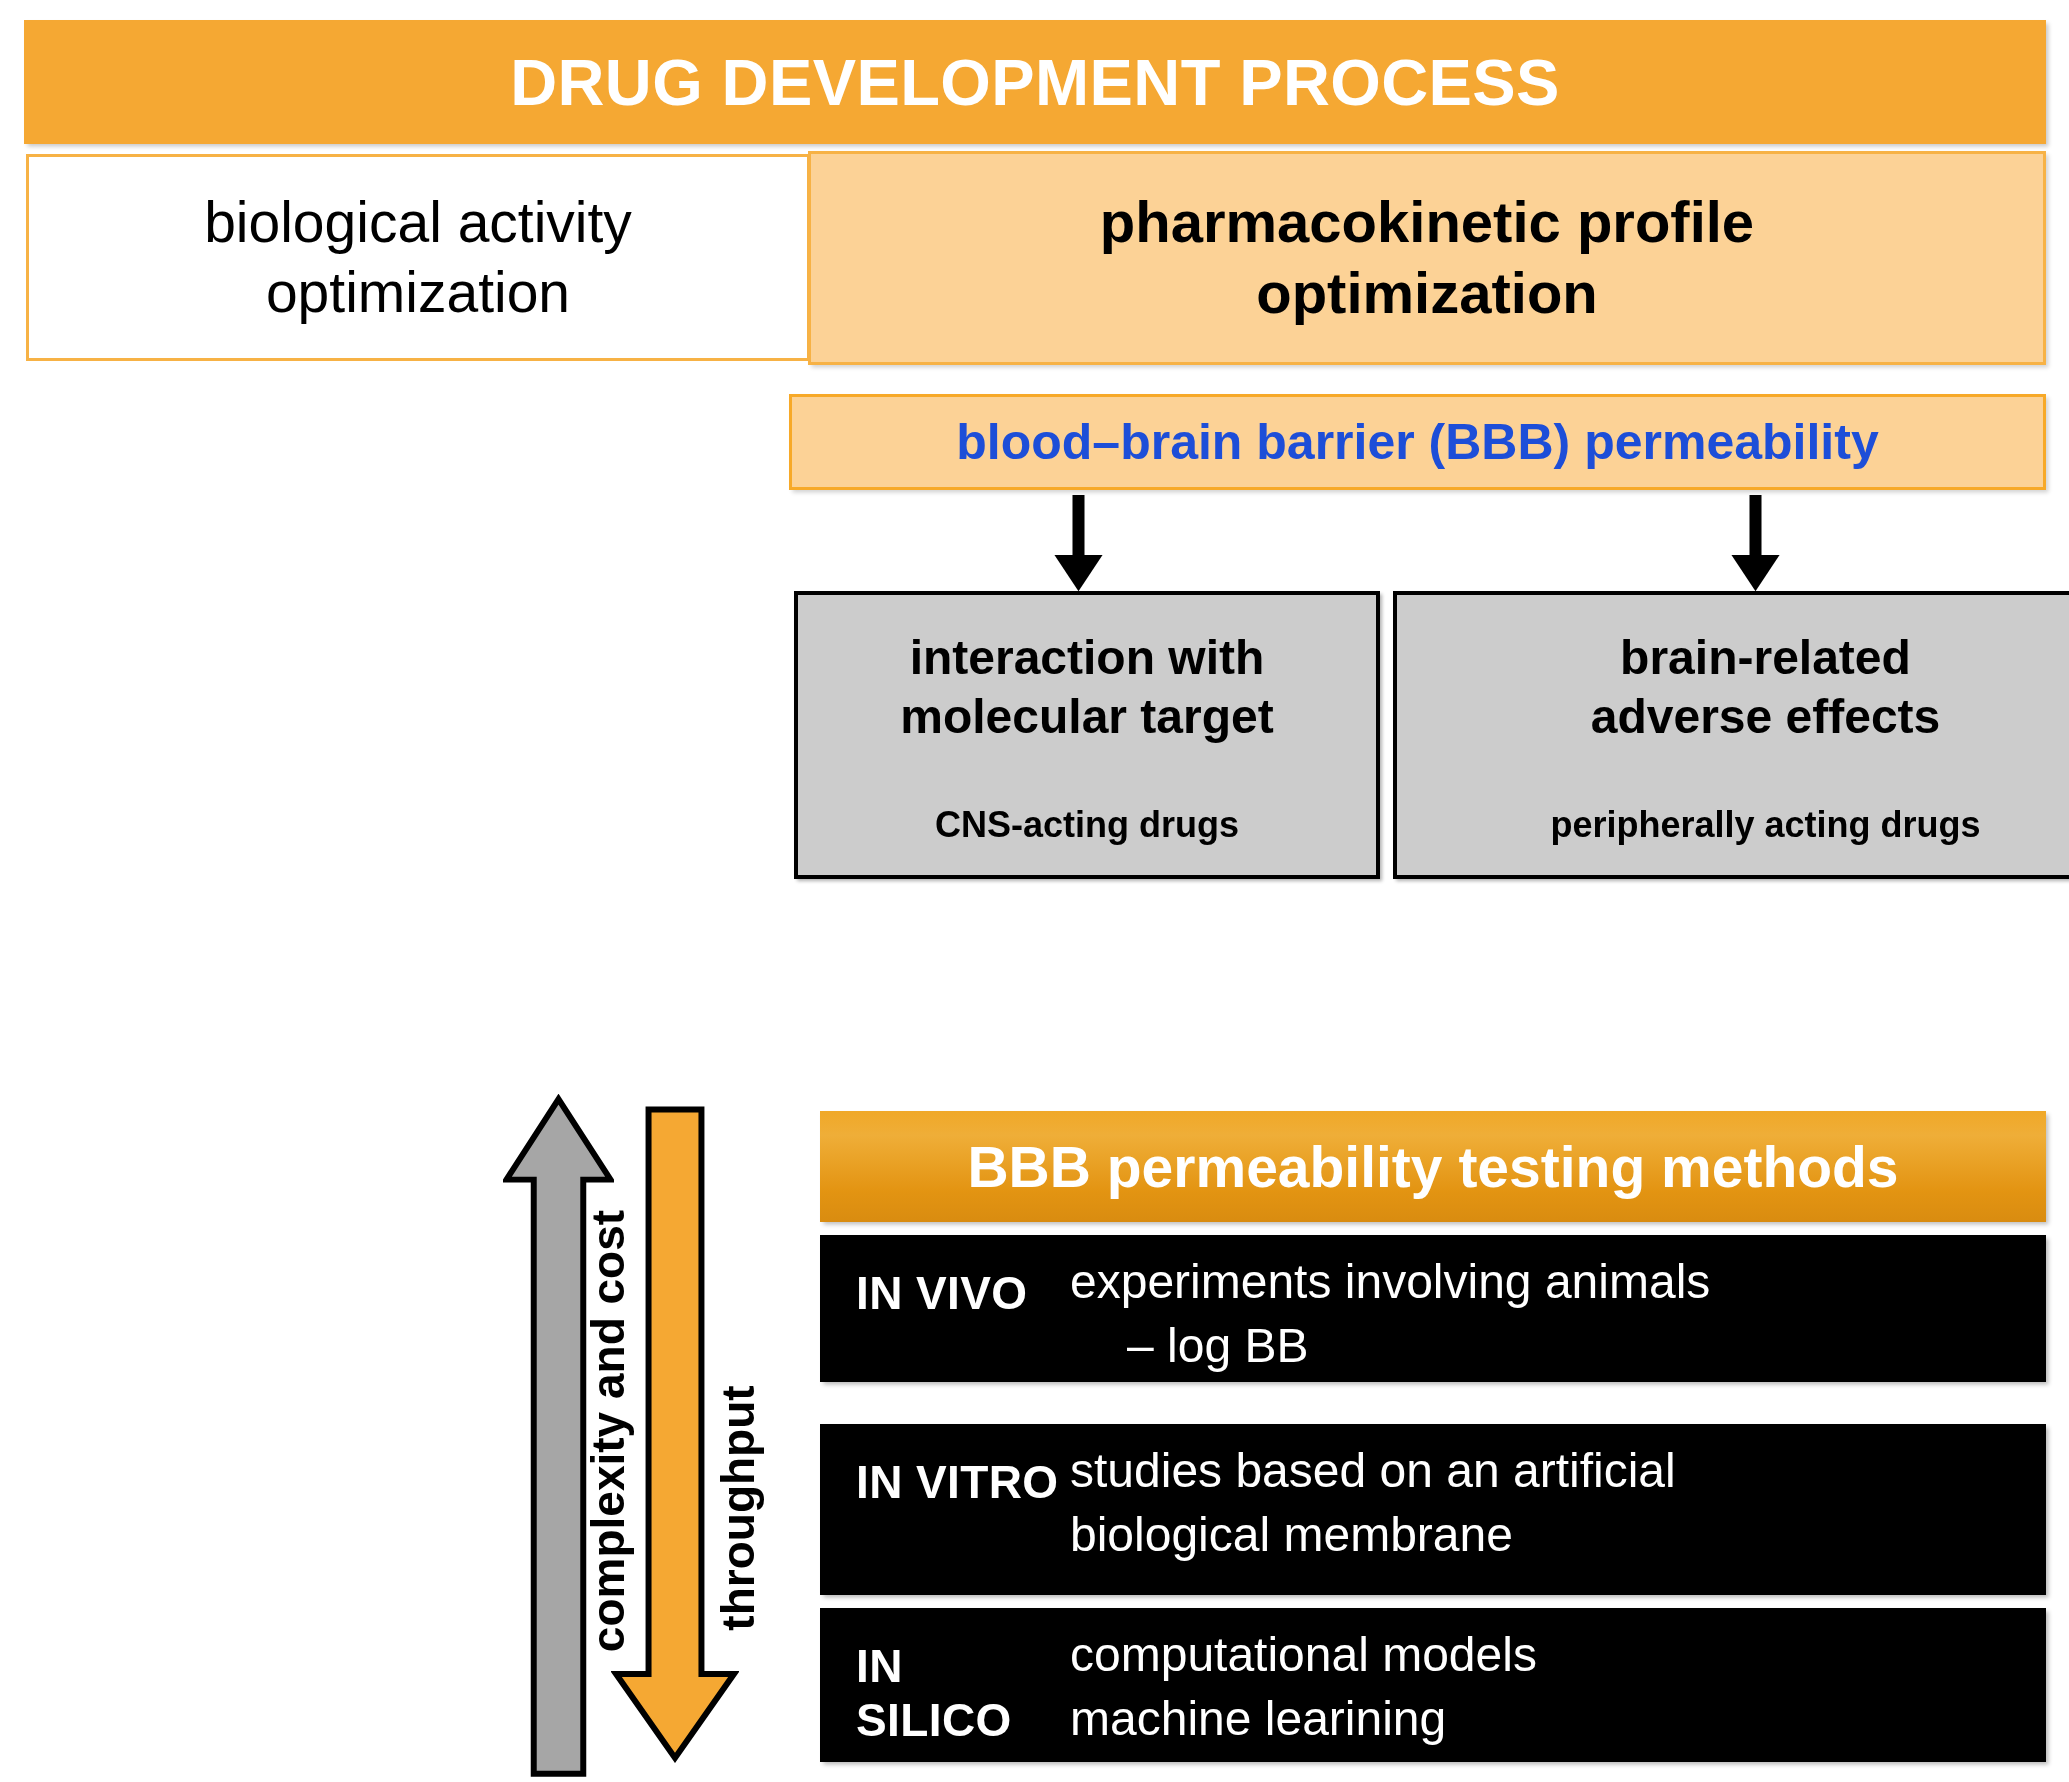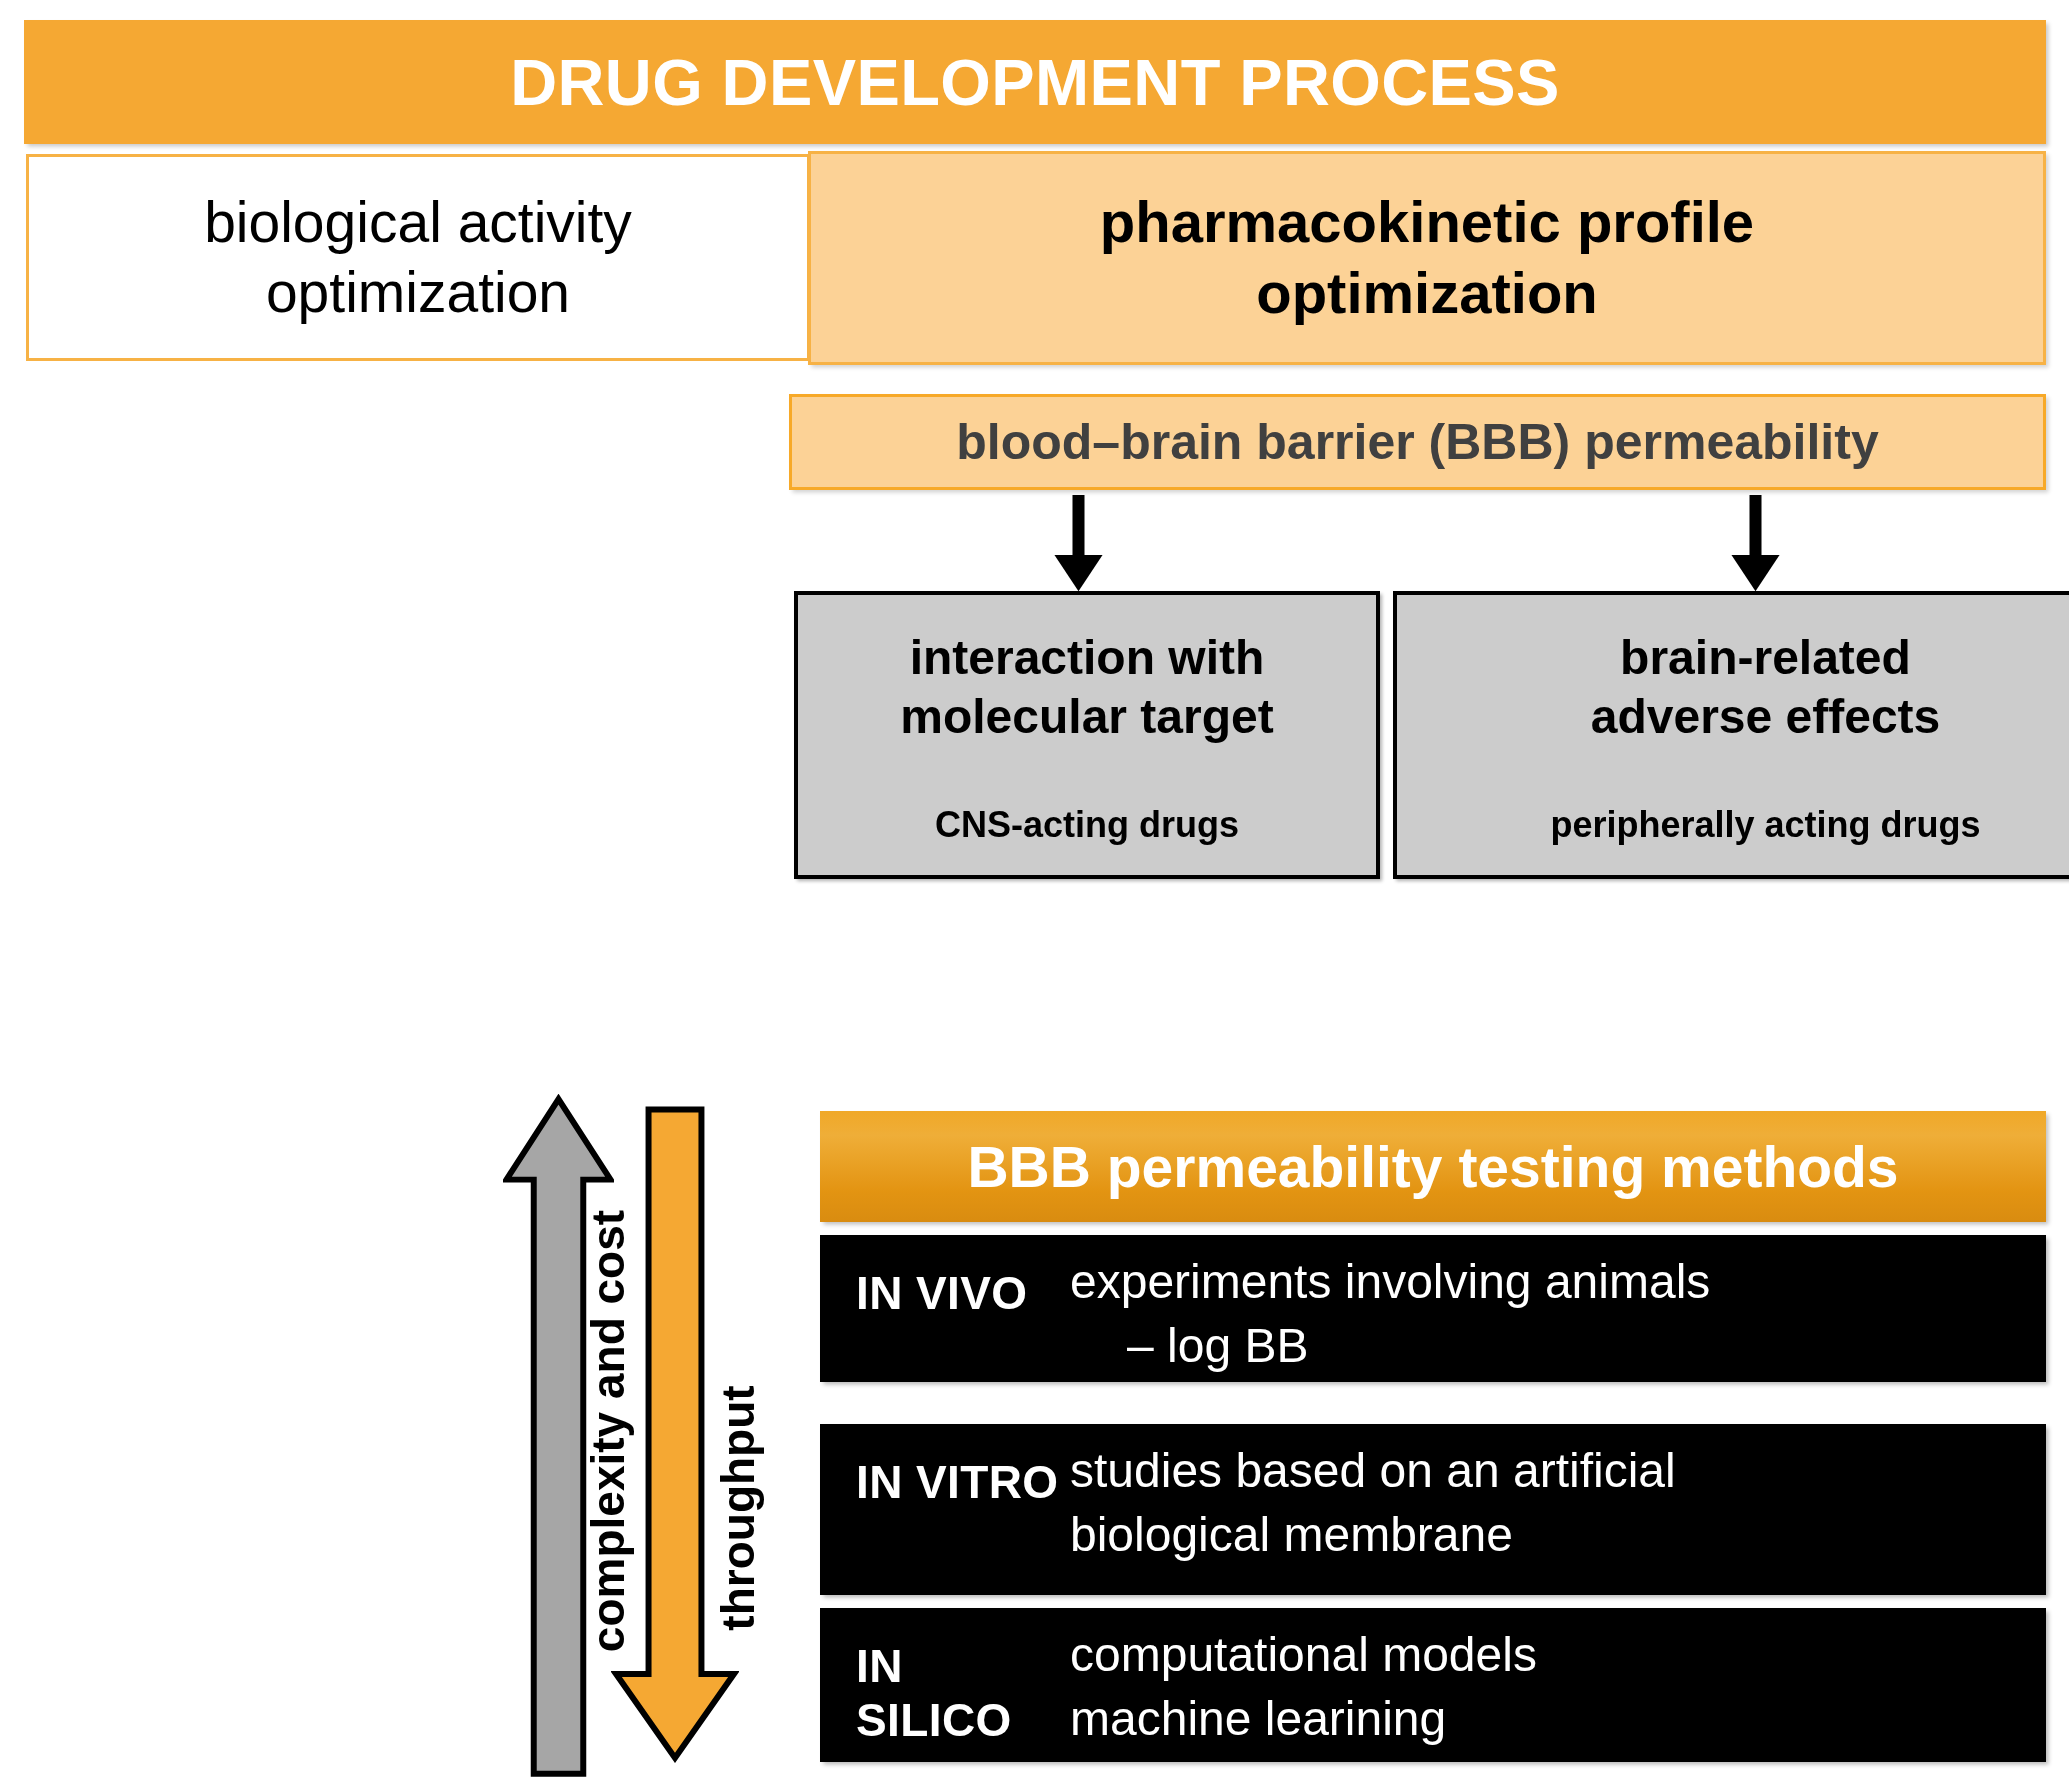--- a/index.html
+++ b/index.html
@@ -58,21 +58,21 @@
   }
 
   
   .bbb-bar {
     left: 789px; top: 394px; width: 1257px; height: 96px;
     background: #FCD296;
     border: 3.4px solid #F7A928;
     display: flex; align-items: center; justify-content: center;
     font-size: 50px;
     font-weight: bold;
-    color: #404040;
+    color: #1d4ed8;
     box-shadow: 2.6px 2.6px 4.3px rgba(0,0,0,0.18);
   }
 
   
   .down-arrow-svg { pointer-events: none; }
 
   
   .gray-box {
     top: 591px; height: 288px;
     background: #CCCCCC;

